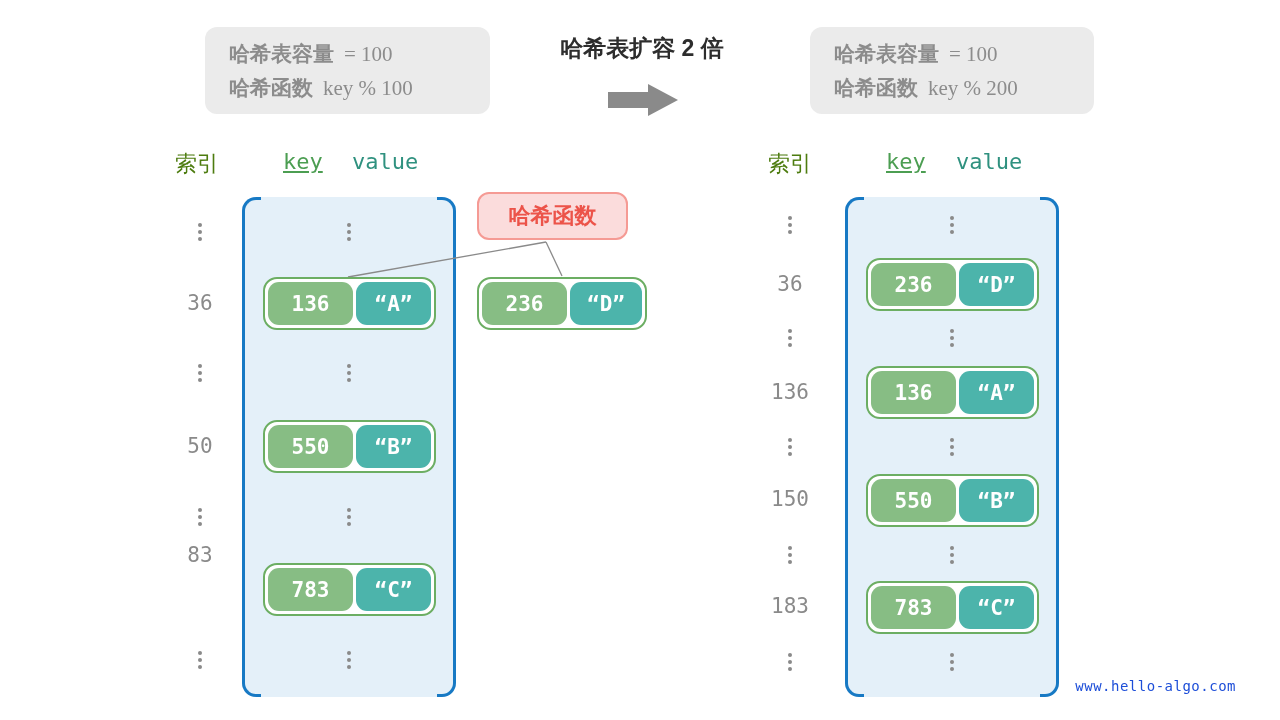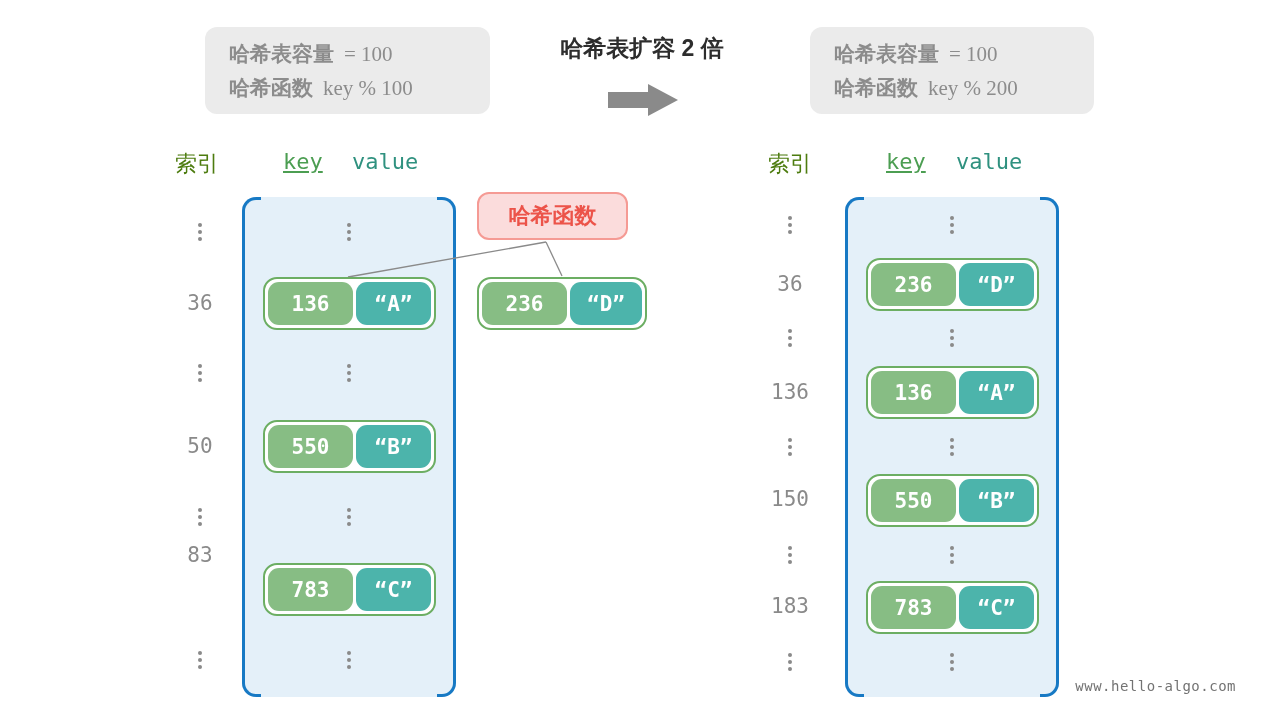--- a/index.html
+++ b/index.html
@@ -84,21 +84,21 @@
   .collision-box {
     position:absolute; left:477px; top:192px; width:151px; height:48px;
     background:#fbdcdc; border:2px solid #f59a94; border-radius:12px;
     color:#ec5349; font-size:22px; font-weight:bold;
     display:flex; align-items:center; justify-content:center; white-space:nowrap;
   }
 
   .lines-overlay { position:absolute; left:0; top:0; pointer-events:none; }
 
   .watermark {
-    position:absolute; right:44px; top:678px; color:#737373;
+    position:absolute; right:44px; top:678px; color:#1d4ed8;
     font-family:"DejaVu Sans Mono", monospace; font-size:14px; letter-spacing:0.5px;
   }
 </style>
 </head>
 <body>
 
 <div class="canvas">
 
   <div class="info-box before">
     <div class="info-line">

